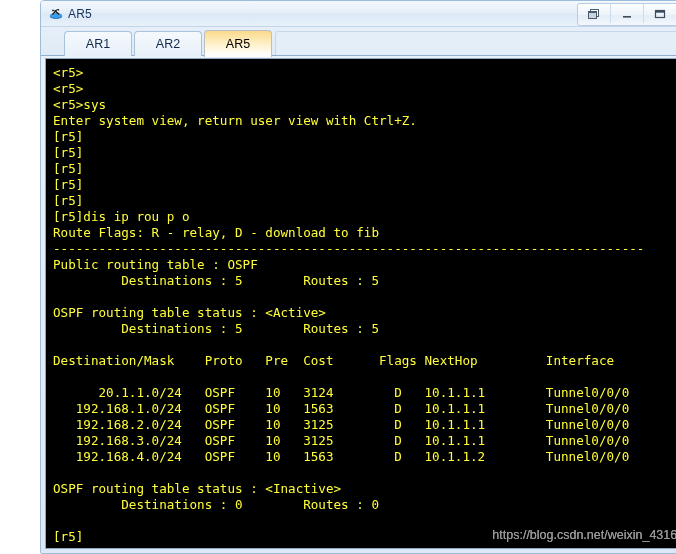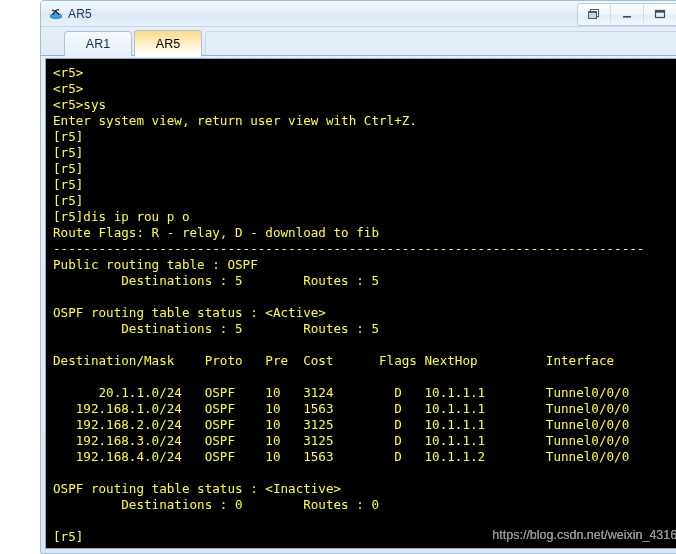--- a/index.html
+++ b/index.html
@@ -259,20 +259,23 @@
           <path d="M4.6 3.4 L11.4 10.6 M11.4 3.4 L4.6 10.6" stroke="#2f3d4b" stroke-width="1.5" fill="none"></path>
         </svg>
       </div>
     </div>
   </div>
 
   <div class="tabstrip">
     <div class="tab">
       <span>AR1</span>
     </div>
+    <div class="tab">
+      <span>AR2</span>
+    </div>
     <div class="tab active">
       <span>AR5</span>
     </div>
     <div class="tabfill"></div>
   </div>
 
   <div class="term-outer">
 
     <div class="term" id="terminal-output"><div class="ln">&lt;r5&gt;</div><div class="ln">&lt;r5&gt;</div><div class="ln">&lt;r5&gt;sys</div><div class="ln">Enter system view, return user view with Ctrl+Z.</div><div class="ln">[r5]</div><div class="ln">[r5]</div><div class="ln">[r5]</div><div class="ln">[r5]</div><div class="ln">[r5]</div><div class="ln">[r5]dis ip rou p o</div><div class="ln">Route Flags: R - relay, D - download to fib</div><div class="ln">------------------------------------------------------------------------------</div><div class="ln">Public routing table : OSPF</div><div class="ln">         Destinations : 5        Routes : 5</div><div class="ln"></div><div class="ln">OSPF routing table status : &lt;Active&gt;</div><div class="ln">         Destinations : 5        Routes : 5</div><div class="ln"></div><div class="ln">Destination/Mask    Proto   Pre  Cost      Flags NextHop         Interface</div><div class="ln"></div><div class="ln">      20.1.1.0/24   OSPF    10   3124        D   10.1.1.1        Tunnel0/0/0</div><div class="ln">   192.168.1.0/24   OSPF    10   1563        D   10.1.1.1        Tunnel0/0/0</div><div class="ln">   192.168.2.0/24   OSPF    10   3125        D   10.1.1.1        Tunnel0/0/0</div><div class="ln">   192.168.3.0/24   OSPF    10   3125        D   10.1.1.1        Tunnel0/0/0</div><div class="ln">   192.168.4.0/24   OSPF    10   1563        D   10.1.1.2        Tunnel0/0/0</div><div class="ln"></div><div class="ln">OSPF routing table status : &lt;Inactive&gt;</div><div class="ln">         Destinations : 0        Routes : 0</div><div class="ln"></div><div class="ln">[r5]</div></div>
 

